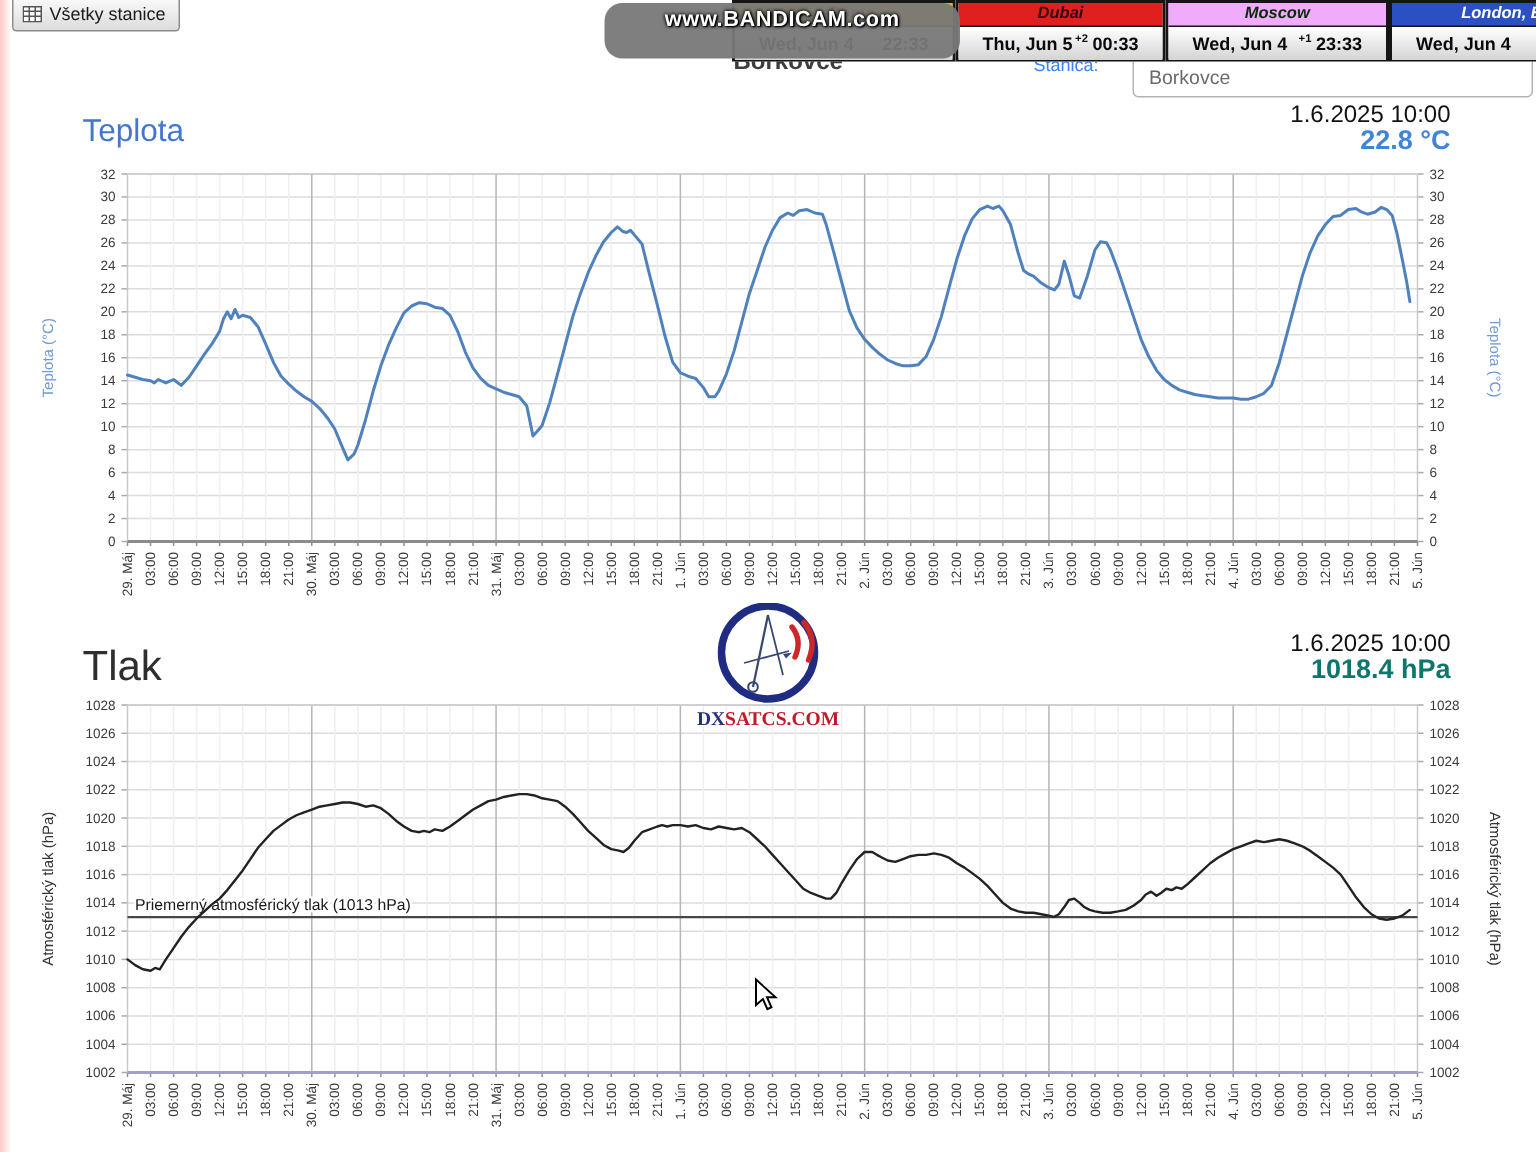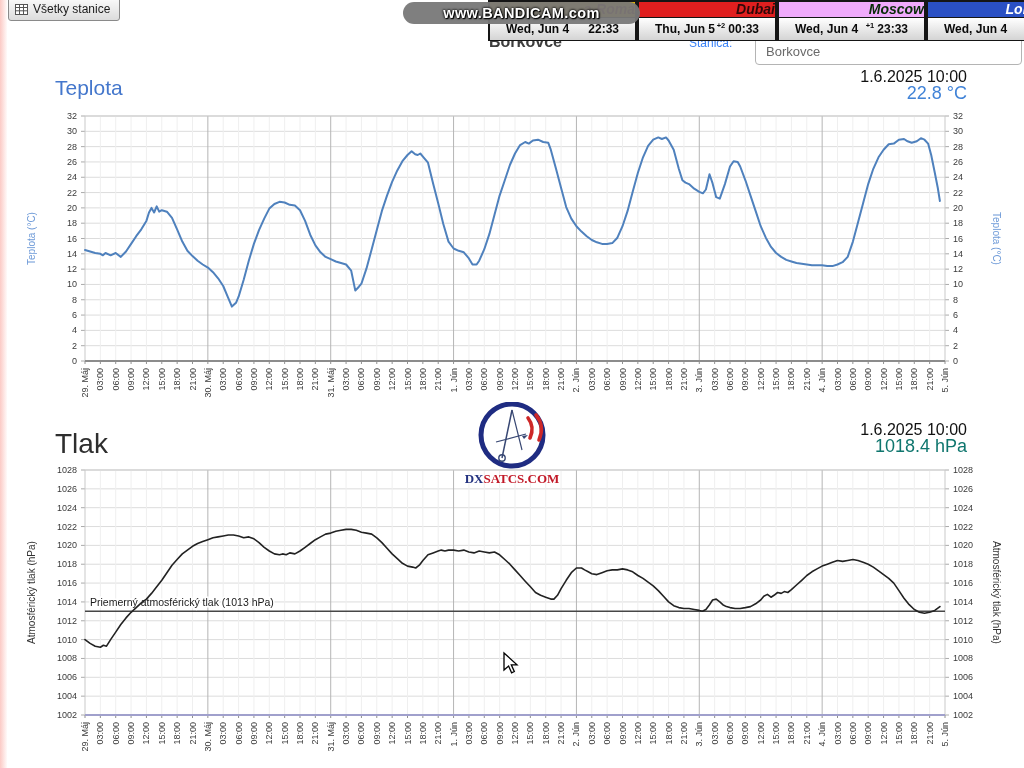--- a/index.html
+++ b/index.html
@@ -6,46 +6,46 @@
   body{width:1024px;height:768px;overflow:hidden;position:relative;
        font-family:"Liberation Sans","DejaVu Sans",sans-serif;}
   .abs{position:absolute;}
   .left-edge{left:0;top:0;width:7px;height:768px;
      background:linear-gradient(90deg,rgba(248,150,140,.5),rgba(255,220,215,.15));z-index:0;}
   
   .btn-stations{left:8px;top:-3px;height:24px;display:flex;align-items:center;gap:5px;
      padding:2px 9px 2px 6px;background:linear-gradient(#fbfbfb,#dcdcdc);
      border:1px solid #8a8a8a;border-radius:3px;font-size:12px;color:#1a1a1a;z-index:4;cursor:pointer;}
   
-  .bandicam{left:403px;top:2px;width:237px;height:22px;background:rgba(120,120,120,.95);
+  .bandicam{left:403px;top:2px;width:237px;height:37px;background:rgba(120,120,120,.95);
      border-radius:12px;color:#fff;font-weight:bold;font-size:14.5px;text-align:center;
      line-height:23px;letter-spacing:.4px;z-index:6;
      text-shadow:0 0 2px #000,0 0 3px #000,1px 1px 1px #000;}
   
   .clock{top:0;height:41px;border:2px solid #151515;box-sizing:border-box;z-index:3;background:#eee;}
-  .clock-head{height:15px;line-height:15px;font-size:14px;font-weight:bold;font-style:italic;
-     text-align:right;border-bottom:1px solid #151515;white-space:nowrap;overflow:hidden;}
+  .clock-head{height:15px;line-height:15px;font-size:11px;font-weight:bold;font-style:italic;
+     text-align:center;border-bottom:1px solid #151515;white-space:nowrap;overflow:hidden;}
   .clock-body{height:22px;display:flex;align-items:center;padding:0 16px;
      background:linear-gradient(#ffffff,#d4d4d4);font-size:12px;font-weight:bold;color:#0a0a0a;}
   .c-date{white-space:nowrap;}
   .c-off{flex:1;text-align:right;font-size:7.5px;position:relative;top:-4px;padding-right:3px;white-space:nowrap;}
   .c-time{white-space:nowrap;}
   
   .station-heading{left:489px;top:33px;font-size:16px;font-weight:bold;color:#3d3d3d;z-index:1;}
   .station-label{left:689px;top:36px;font-size:12px;font-weight:normal;color:#3b82f6;z-index:1;}
   .station-select{left:755px;top:34px;width:267px;height:31px;background:#fff;
      border:1px solid #b4b4b4;border-radius:4px;box-sizing:border-box;z-index:1;
      font-size:13px;color:#6a6a6a;padding:9px 0 0 10px;cursor:pointer;}
   
   .sec-title{z-index:2;text-align:right;}
   .t-temp{left:55px;top:76px;font-size:21px;color:#4477cc;}
   .t-pres{left:55px;top:428px;font-size:28px;color:#2e2e2e;font-weight:500;}
   .stamp{right:57px;text-align:right;font-size:16px;color:#111;z-index:2;}
   .s-temp{top:68px;} .s-pres{top:421px;}
-  .val{right:57px;text-align:right;font-size:18px;font-weight:normal;z-index:2;}
+  .val{right:57px;text-align:right;font-size:18px;font-weight:bold;z-index:2;}
   .v-temp{top:83px;color:#4183d7;}
   .v-pres{top:436px;color:#0f766e;text-align:right;}
   .chart{left:0;width:1024px;z-index:1;}
   .dx-logo{left:452px;top:402px;z-index:2;opacity:.96;}
   .cursor{left:502px;top:651px;z-index:7;}
 </style>
 </head>
 <body>
 
 <div class="abs left-edge"></div>

